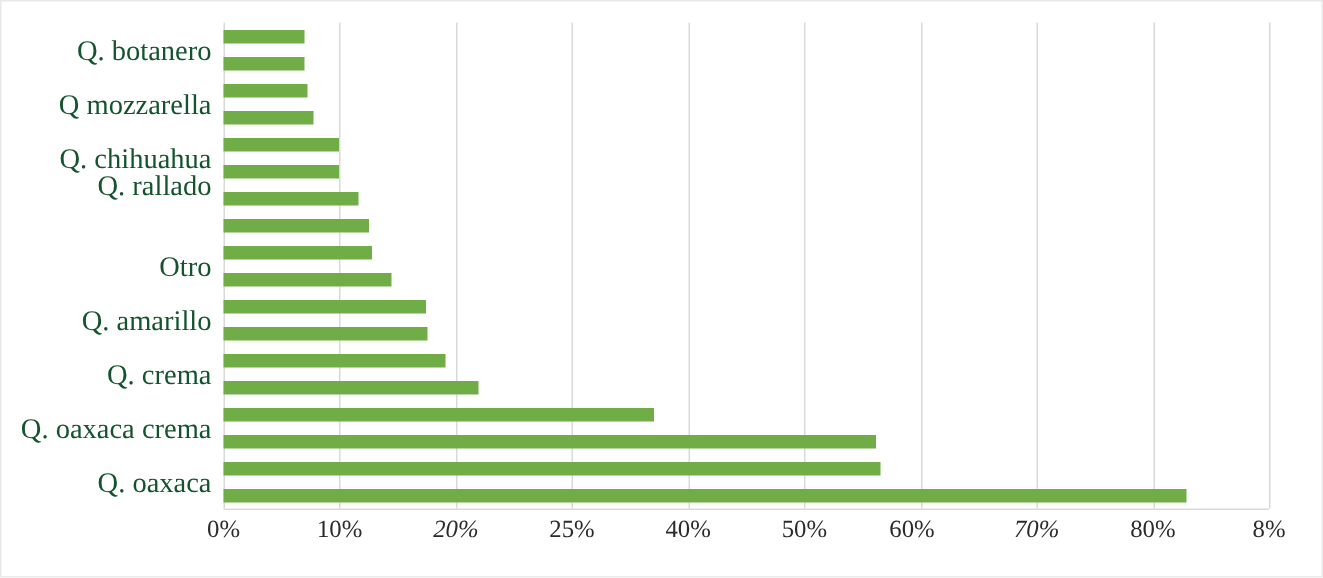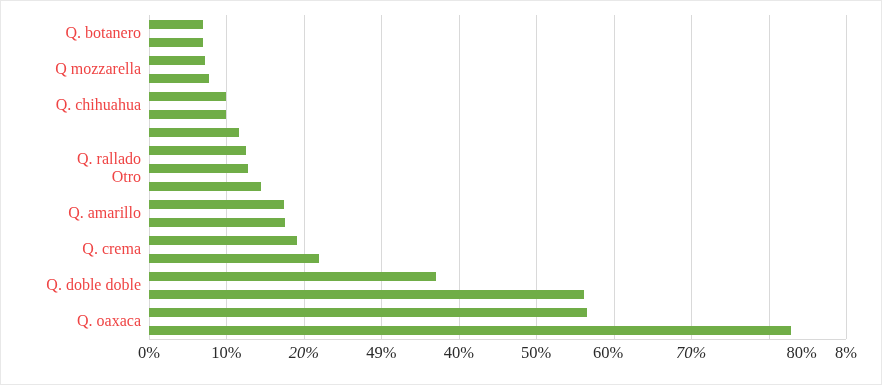--- a/index.html
+++ b/index.html
@@ -55,22 +55,22 @@
     left: 0;
     top: 14px;
     width: 140px;
     height: 324px;
   }
   .cat-label {
     position: absolute;
     right: 0;
     text-align: right;
     white-space: nowrap;
-    font-size: 16px;
-    color: #ef4444;
+    font-size: 19px;
+    color: #14532d;
     line-height: 1;
   }
   #x-axis-labels {
     position: absolute;
     left: 148px;
     top: 344px;
     width: 697px;
     height: 28px;
   }
   .x-label {
@@ -93,25 +93,25 @@
 </style>
 </head>
 <body>
 
 <div id="chart-frame">
 
   <div id="category-labels">
       <div class="cat-label" style="top: 10px;">Q. botanero</div>
       <div class="cat-label" style="top: 82px;">Q. chihuahua</div>
       <div class="cat-label" style="top: 46px;">Q mozzarella</div>
-      <div class="cat-label" style="top: 136px; margin-left: 27px;">Q. rallado</div>
+      <div class="cat-label" style="top: 100px; margin-left: 27px;">Q. rallado</div>
       <div class="cat-label" style="top: 154px;">Otro</div>
       <div class="cat-label" style="top: 190px;">Q. amarillo</div>
       <div class="cat-label" style="top: 226px;">Q. crema</div>
-      <div class="cat-label" style="top: 262px;">Q. doble doble</div>
+      <div class="cat-label" style="top: 262px;">Q. oaxaca crema</div>
       <div class="cat-label" style="top: 298px;">Q. oaxaca</div>
     </div>
 
   <div id="plot-area">
     <div id="gridlines-layer">
         <div class="gridline zero" style="left: 0px;"></div>
         <div class="gridline" style="left: 77.4444px;"></div>
         <div class="gridline" style="left: 154.889px;"></div>
         <div class="gridline" style="left: 232.333px;"></div>
         <div class="gridline" style="left: 309.778px;"></div>
@@ -141,22 +141,22 @@
         <div class="bar" title="Q. oaxaca — Serie 1: 56.5%" style="left: 0px; width: 437.561px; top: 292.5px; background: rgb(112, 173, 71);"></div>
         <div class="bar" title="Q. oaxaca — Serie 2: 82.9%" style="left: 0px; width: 642.014px; top: 310.5px; background: rgb(112, 173, 71);"></div>
       </div>
   </div>
 
   <div id="axis-line"></div>
   <div id="x-axis-labels">
       <div class="x-label" style="left: 0px;">0%</div>
       <div class="x-label" style="left: 77.4444px; text-align: center;">10%</div>
       <div class="x-label" style="left: 154.889px; font-style: italic;">20%</div>
-      <div class="x-label" style="left: 232.333px;">49%</div>
+      <div class="x-label" style="left: 232.333px;">25%</div>
       <div class="x-label" style="left: 309.778px;">40%</div>
       <div class="x-label" style="left: 387.222px;">50%</div>
       <div class="x-label" style="left: 459px;">60%</div>
       <div class="x-label" style="left: 542.111px; font-style: italic;">70%</div>
-      <div class="x-label" style="left: 619.556px; margin-left: 33px;">80%</div>
+      <div class="x-label" style="left: 619.556px;">80%</div>
       <div class="x-label" style="left: 697px;">8%</div>
     </div>
 
 </div>
 
 </body></html>

